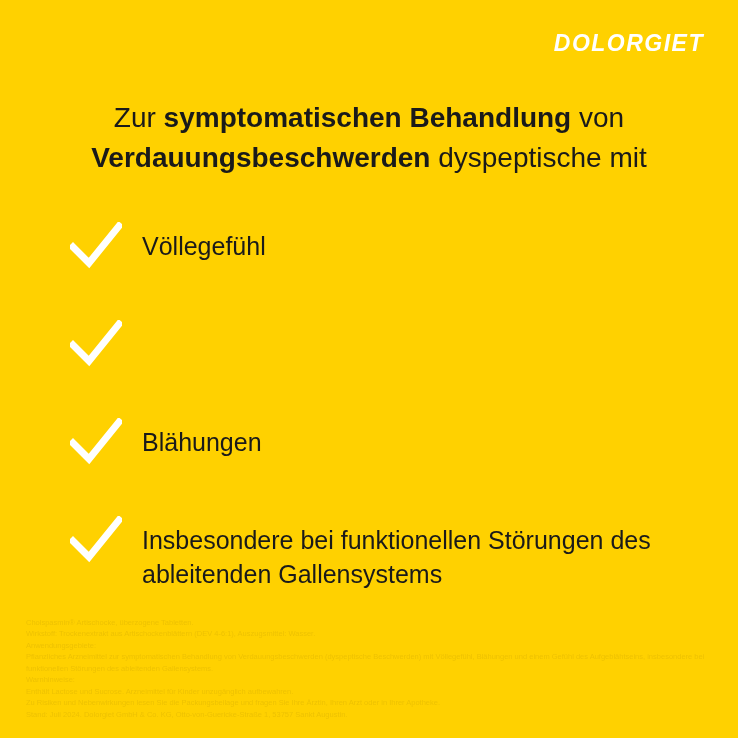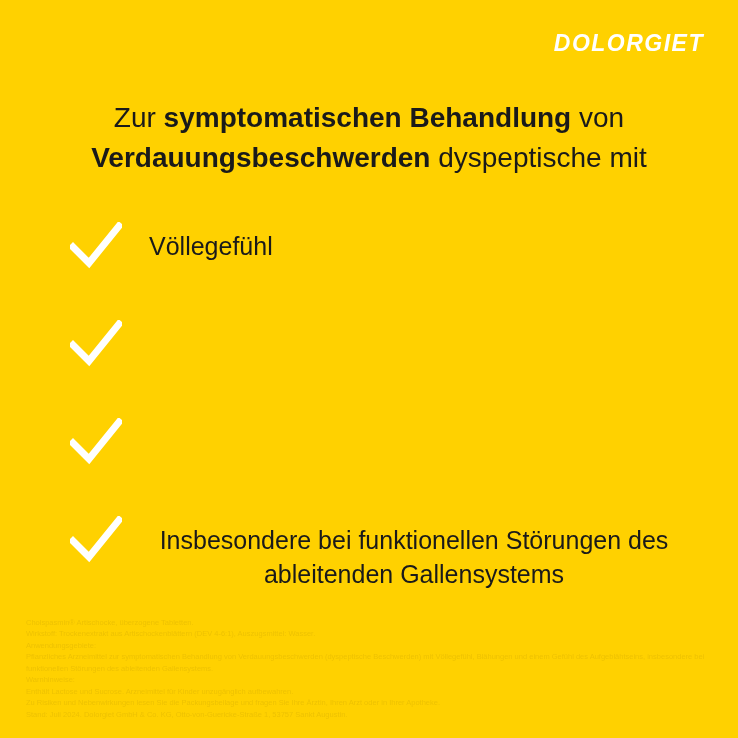--- a/index.html
+++ b/index.html
@@ -59,25 +59,23 @@
     position: absolute;
     top: 222px;
     left: 70px;
     width: 620px;
   }
   .benefit {
     display: flex;
     align-items: flex-start;
     margin-bottom: 44px;
     min-height: 54px;
-    gap: 7px;
   }
   .benefit:last-child {
     margin-bottom: 16px;
-    text-align: center;
   }
   .check {
     flex: 0 0 72px;
     width: 72px;
     height: 54px;
     position: relative;
   }
   .check svg {
     display: block;
     width: 52px;
@@ -138,20 +136,21 @@
         </svg>
       </span>
     </div>
 
     <div class="benefit">
       <span class="check">
         <svg viewBox="0 0 52 48" xmlns="http://www.w3.org/2000/svg">
           <path d="M3 25 L19 41 L49 4" fill="none" stroke="#FFFFFF" stroke-width="7" stroke-linecap="square" stroke-linejoin="miter"></path>
         </svg>
       </span>
+      <span class="benefit-text">Blähungen</span>
     </div>
 
     <div class="benefit">
       <span class="check">
         <svg viewBox="0 0 52 48" xmlns="http://www.w3.org/2000/svg">
           <path d="M3 25 L19 41 L49 4" fill="none" stroke="#FFFFFF" stroke-width="7" stroke-linecap="square" stroke-linejoin="miter"></path>
         </svg>
       </span>
       <span class="benefit-text">Insbesondere bei funktionellen Störungen des ableitenden Gallensystems</span>
     </div>

